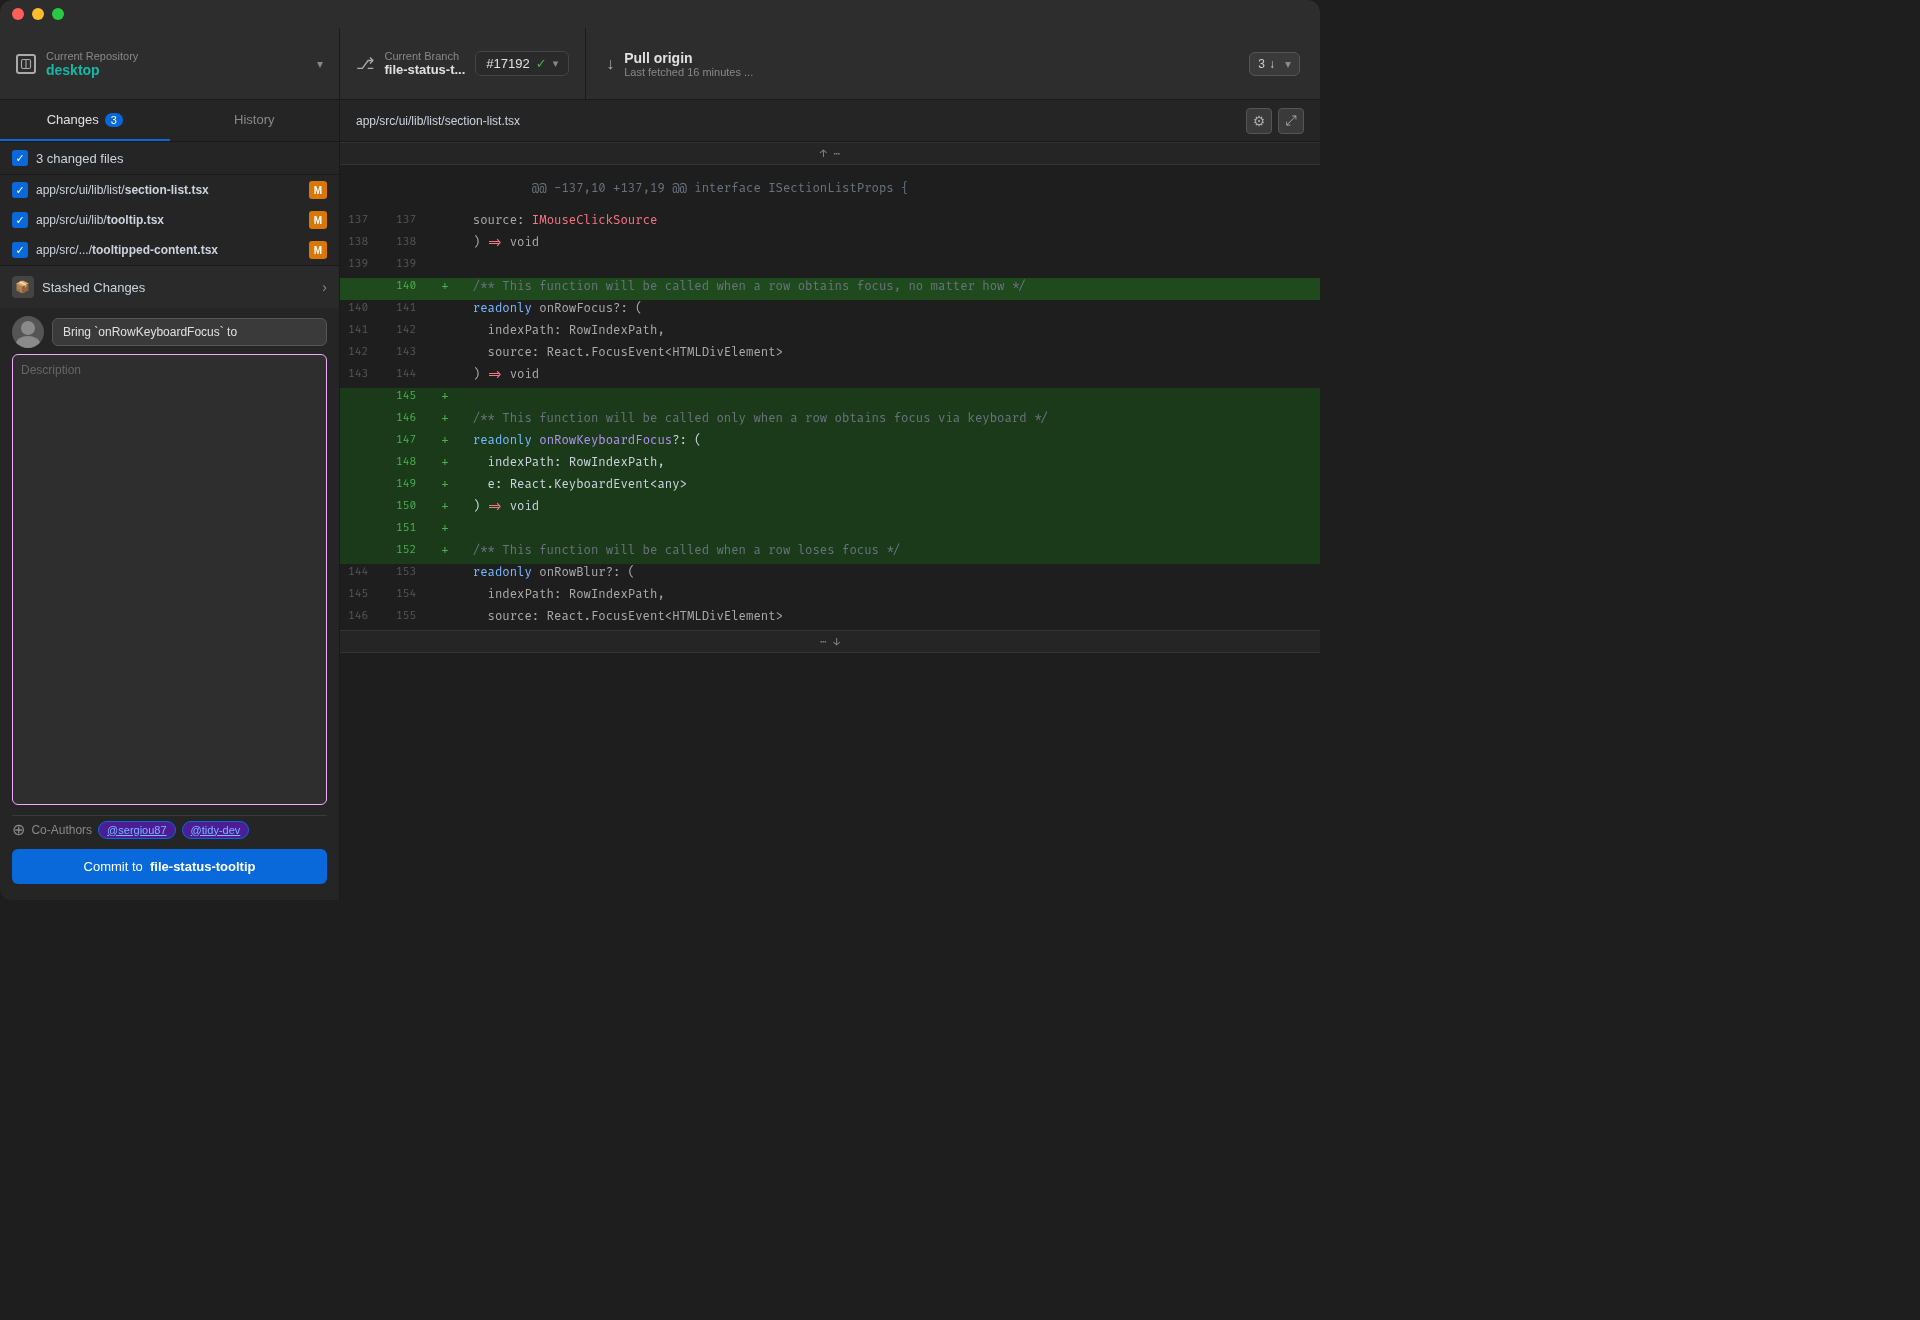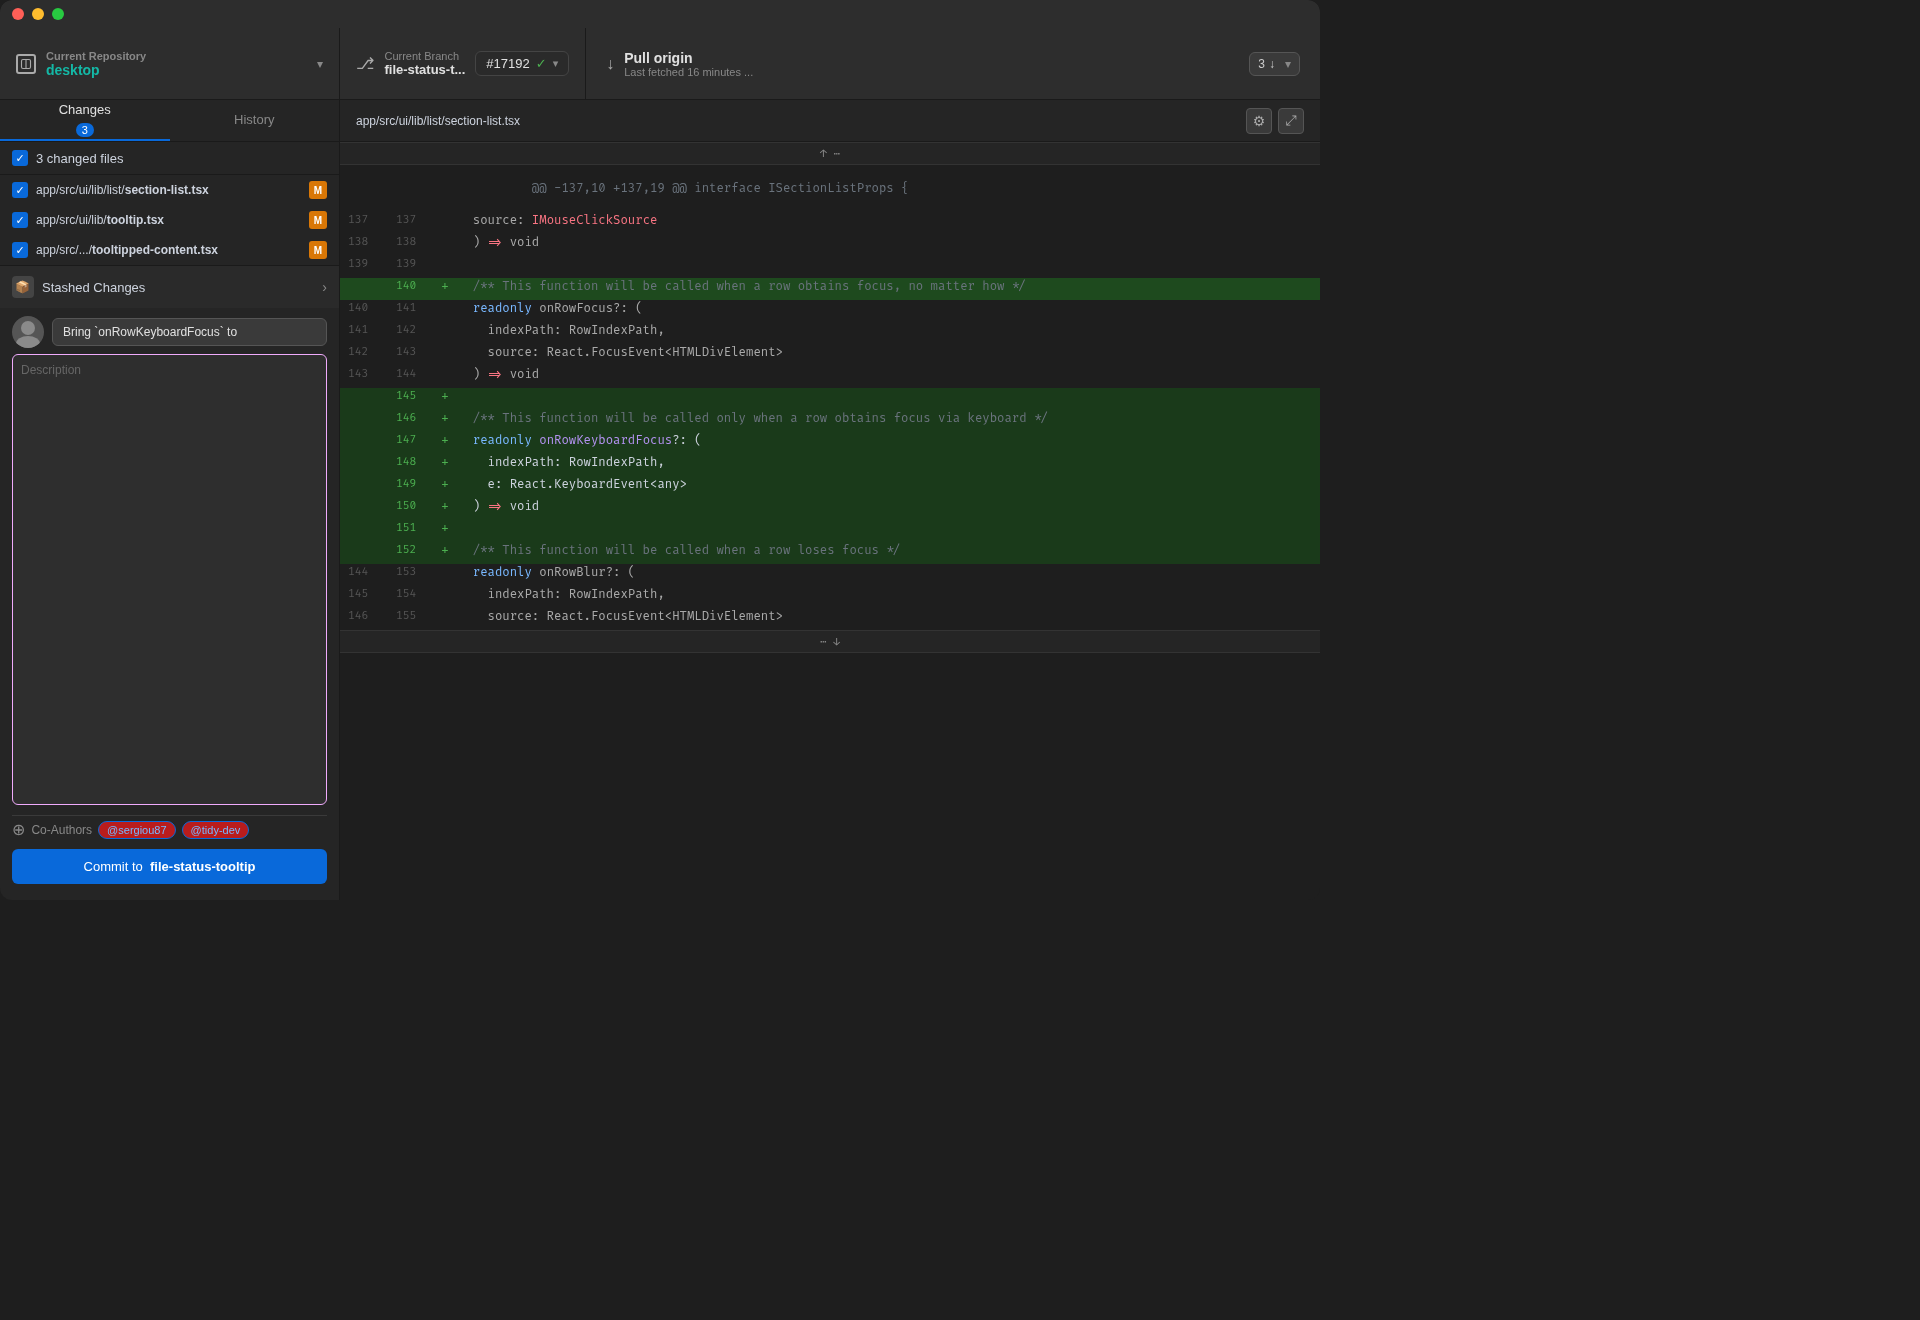--- a/index.html
+++ b/index.html
@@ -50,21 +50,21 @@
       height: 100%;
     }
     .repo-icon {
       width: 20px; height: 20px;
       border: 2px solid #aaa;
       border-radius: 3px;
       display: flex; align-items: center; justify-content: center;
       flex-shrink: 0;
     }
     .repo-info { flex: 1; }
-    .repo-label { font-size: 11px; color: #888; font-weight: bold; }
+    .repo-label { font-size: 11px; color: #888; }
     .repo-name { font-size: 14px; font-weight: 600; color: #14b8a6; }
     .chevron-down { color: #888; font-size: 12px; margin-left: auto; }
 
     .header-branch {
       padding: 0 16px;
       display: flex;
       align-items: center;
       gap: 10px;
       border-right: 1px solid #1a1a1a;
       height: 100%;
@@ -140,21 +140,20 @@
       justify-content: center;
       gap: 6px;
       font-size: 13px;
       color: #888;
       cursor: pointer;
       border-bottom: 2px solid transparent;
     }
     .sidebar-tab.active {
       color: #e0e0e0;
       border-bottom: 2px solid #0969da;
-      flex-direction: column;
     }
     .tab-badge {
       background: #555;
       color: #ccc;
       border-radius: 10px;
       padding: 1px 6px;
       font-size: 11px;
     }
     .sidebar-tab.active .tab-badge {
       background: #0969da;
@@ -260,26 +259,27 @@
       display: flex;
       align-items: center;
       gap: 6px;
       padding: 4px 0;
       border-top: 1px solid #3a3a3a;
       margin-top: 4px;
     }
     .add-coauthor { font-size: 16px; color: #888; cursor: pointer; }
     .coauthors-label { font-size: 12px; color: #888; }
     .coauthor-chip {
-      background: #b91c1c;
+      background: #4c1d95;
       border: 1px solid #555;
       border-radius: 12px;
       padding: 2px 8px;
       font-size: 11px;
       color: #aaa;
+      text-decoration: underline;
     }
     .coauthor-chip.blue { border-color: #0969da; color: #79b8ff; }
 
     .commit-button {
       background: #0969da;
       color: #fff;
       border: none;
       border-radius: 6px;
       padding: 10px;
       font-size: 13px;

